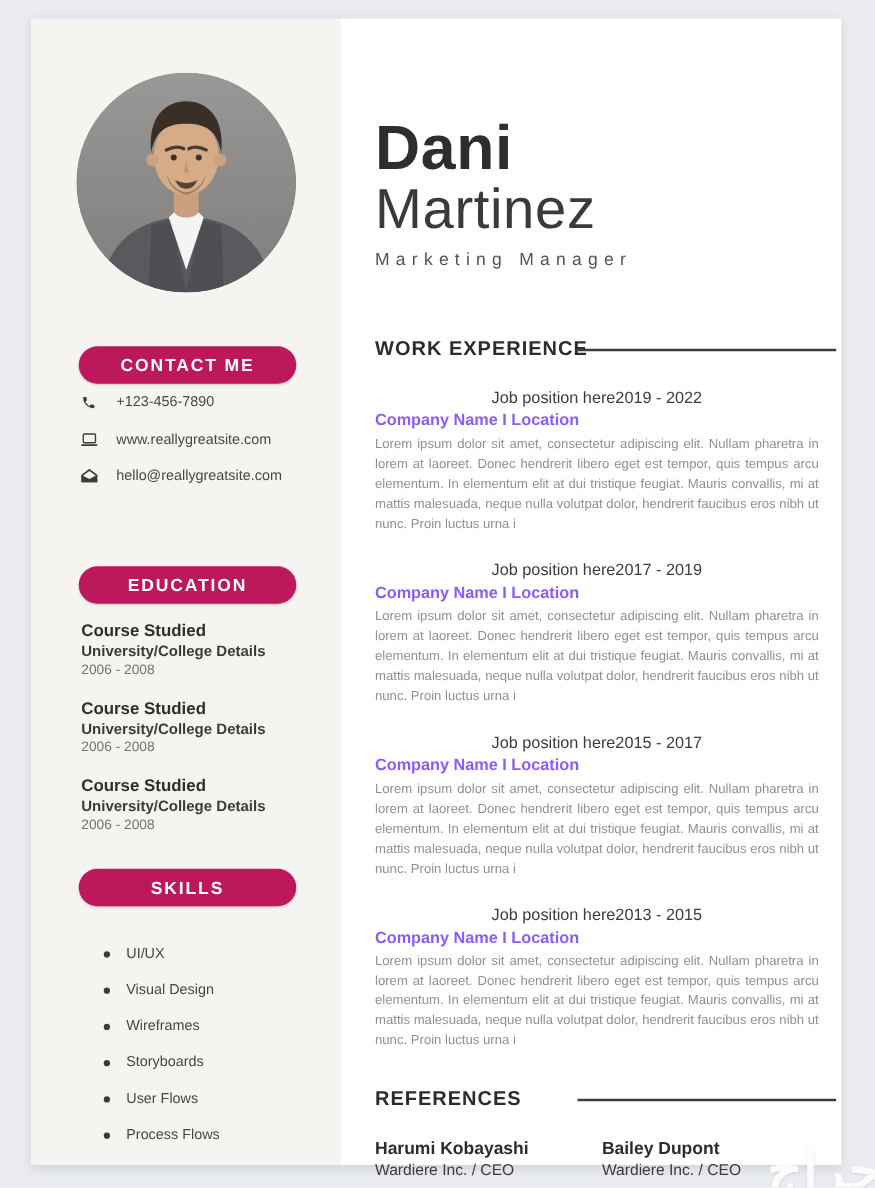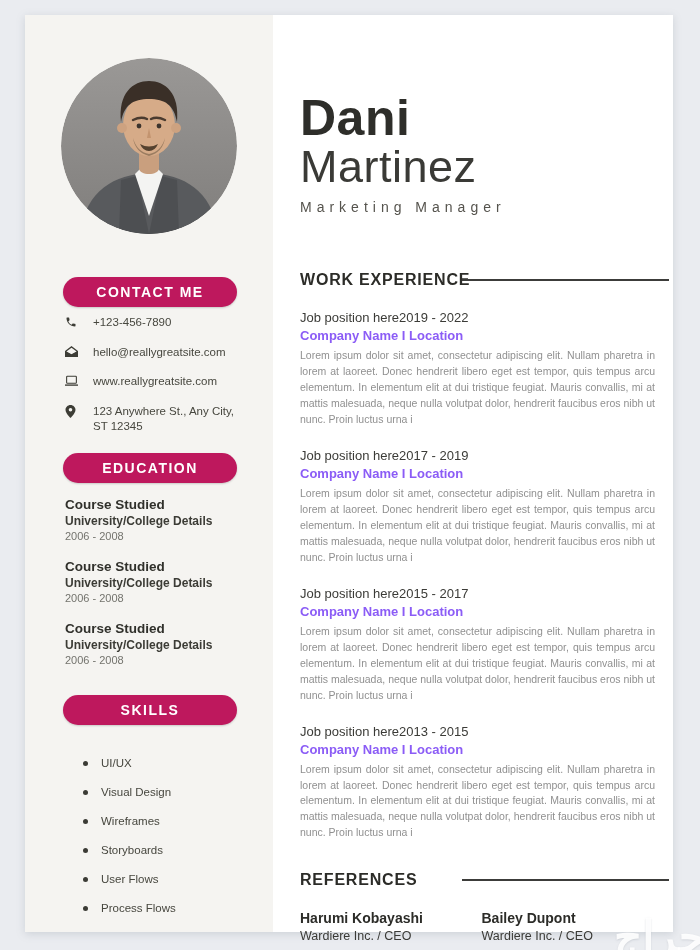--- a/index.html
+++ b/index.html
@@ -89,21 +89,21 @@
     font-size: 16px; font-weight: bold; color: #2c2c28;
     letter-spacing: 0.8px;
     margin-bottom: 21px;
   }
   .section-heading .rule {
     position: absolute; left: 162px; right: -14px; top: 8px;
     height: 2px; background: #3c3c3a;
   }
   .job { margin-bottom: 20px; }
   .job-head {
-    display: flex; justify-content: flex-start; align-items: baseline;
+    display: flex; justify-content: center; align-items: baseline;
     font-size: 13px; color: #3b3b37;
   }
   .job-dates { color: #3b3b37; }
   .job-company {
     font-size: 13px; font-weight: bold; color: #8b5cf6;
     margin-top: 3px; margin-bottom: 5px;
   }
   .job-desc {
     font-size: 10.5px; color: #909090; line-height: 1.52;
     text-align: justify;
@@ -183,43 +183,35 @@
       <div class="contact-item">
         <span class="ci-icon">
           <svg width="12" height="12" viewBox="0 0 24 24" fill="#3d3d36">
               <path d="M6.6 10.8c1.4 2.8 3.8 5.1 6.6 6.6l2.2-2.2c.3-.3.7-.4 1-.2 1.1.4 2.4.6 3.6.6.6 0 1 .4 1 1V20c0 .6-.4 1-1 1C10.6 21 3 13.4 3 4c0-.6.4-1 1-1h3.5c.6 0 1 .4 1 1 0 1.3.2 2.5.6 3.6.1.3 0 .7-.2 1l-2.3 2.2z"></path>
             </svg>
         </span>
         <span>+123-456-7890</span>
       </div>
       <div class="contact-item">
         <span class="ci-icon">
+          <svg width="13" height="11" viewBox="0 0 24 20" fill="none" stroke="#3d3d36" stroke-width="2">
+              <rect x="3" y="2" width="18" height="13" rx="1.5"></rect>
+              <path d="M0 18.5 H24" stroke-width="2.5"></path>
+            </svg>
+        </span>
+        <span>www.reallygreatsite.com</span>
+      </div>
+      <div class="contact-item">
+        <span class="ci-icon">
           <svg width="13" height="11" viewBox="0 0 24 20" fill="#3d3d36">
               <path d="M12 0 L24 9 V20 H0 V9 Z M12 3 L2.5 10 L12 15 L21.5 10 Z" fill-rule="evenodd"></path>
               <path d="M0 9 L12 16 L24 9 V20 H0 Z"></path>
             </svg>
         </span>
         <span>hello@reallygreatsite.com</span>
-      </div>
-      <div class="contact-item">
-        <span class="ci-icon">
-          <svg width="13" height="11" viewBox="0 0 24 20" fill="none" stroke="#3d3d36" stroke-width="2">
-              <rect x="3" y="2" width="18" height="13" rx="1.5"></rect>
-              <path d="M0 18.5 H24" stroke-width="2.5"></path>
-            </svg>
-        </span>
-        <span>www.reallygreatsite.com</span>
-      </div>
-      <div class="contact-item">
-        <span class="ci-icon">
-          <svg width="11" height="13" viewBox="0 0 20 26" fill="#3d3d36">
-              <path d="M10 0 C4.5 0 0 4.3 0 9.7 C0 16.9 10 26 10 26 C10 26 20 16.9 20 9.7 C20 4.3 15.5 0 10 0 Z M10 13 a3.6 3.6 0 1 1 0-7.2 a3.6 3.6 0 0 1 0 7.2 Z" fill-rule="evenodd"></path>
-            </svg>
-        </span>
-        <span>123 Anywhere St., Any City, ST 12345</span>
       </div>
     </div>
 
     <div class="pill pill-education">
       <span>EDUCATION</span>
     </div>
 
     <div class="edu-list">
       <div class="edu-entry">
         <div class="edu-course">Course Studied</div>

